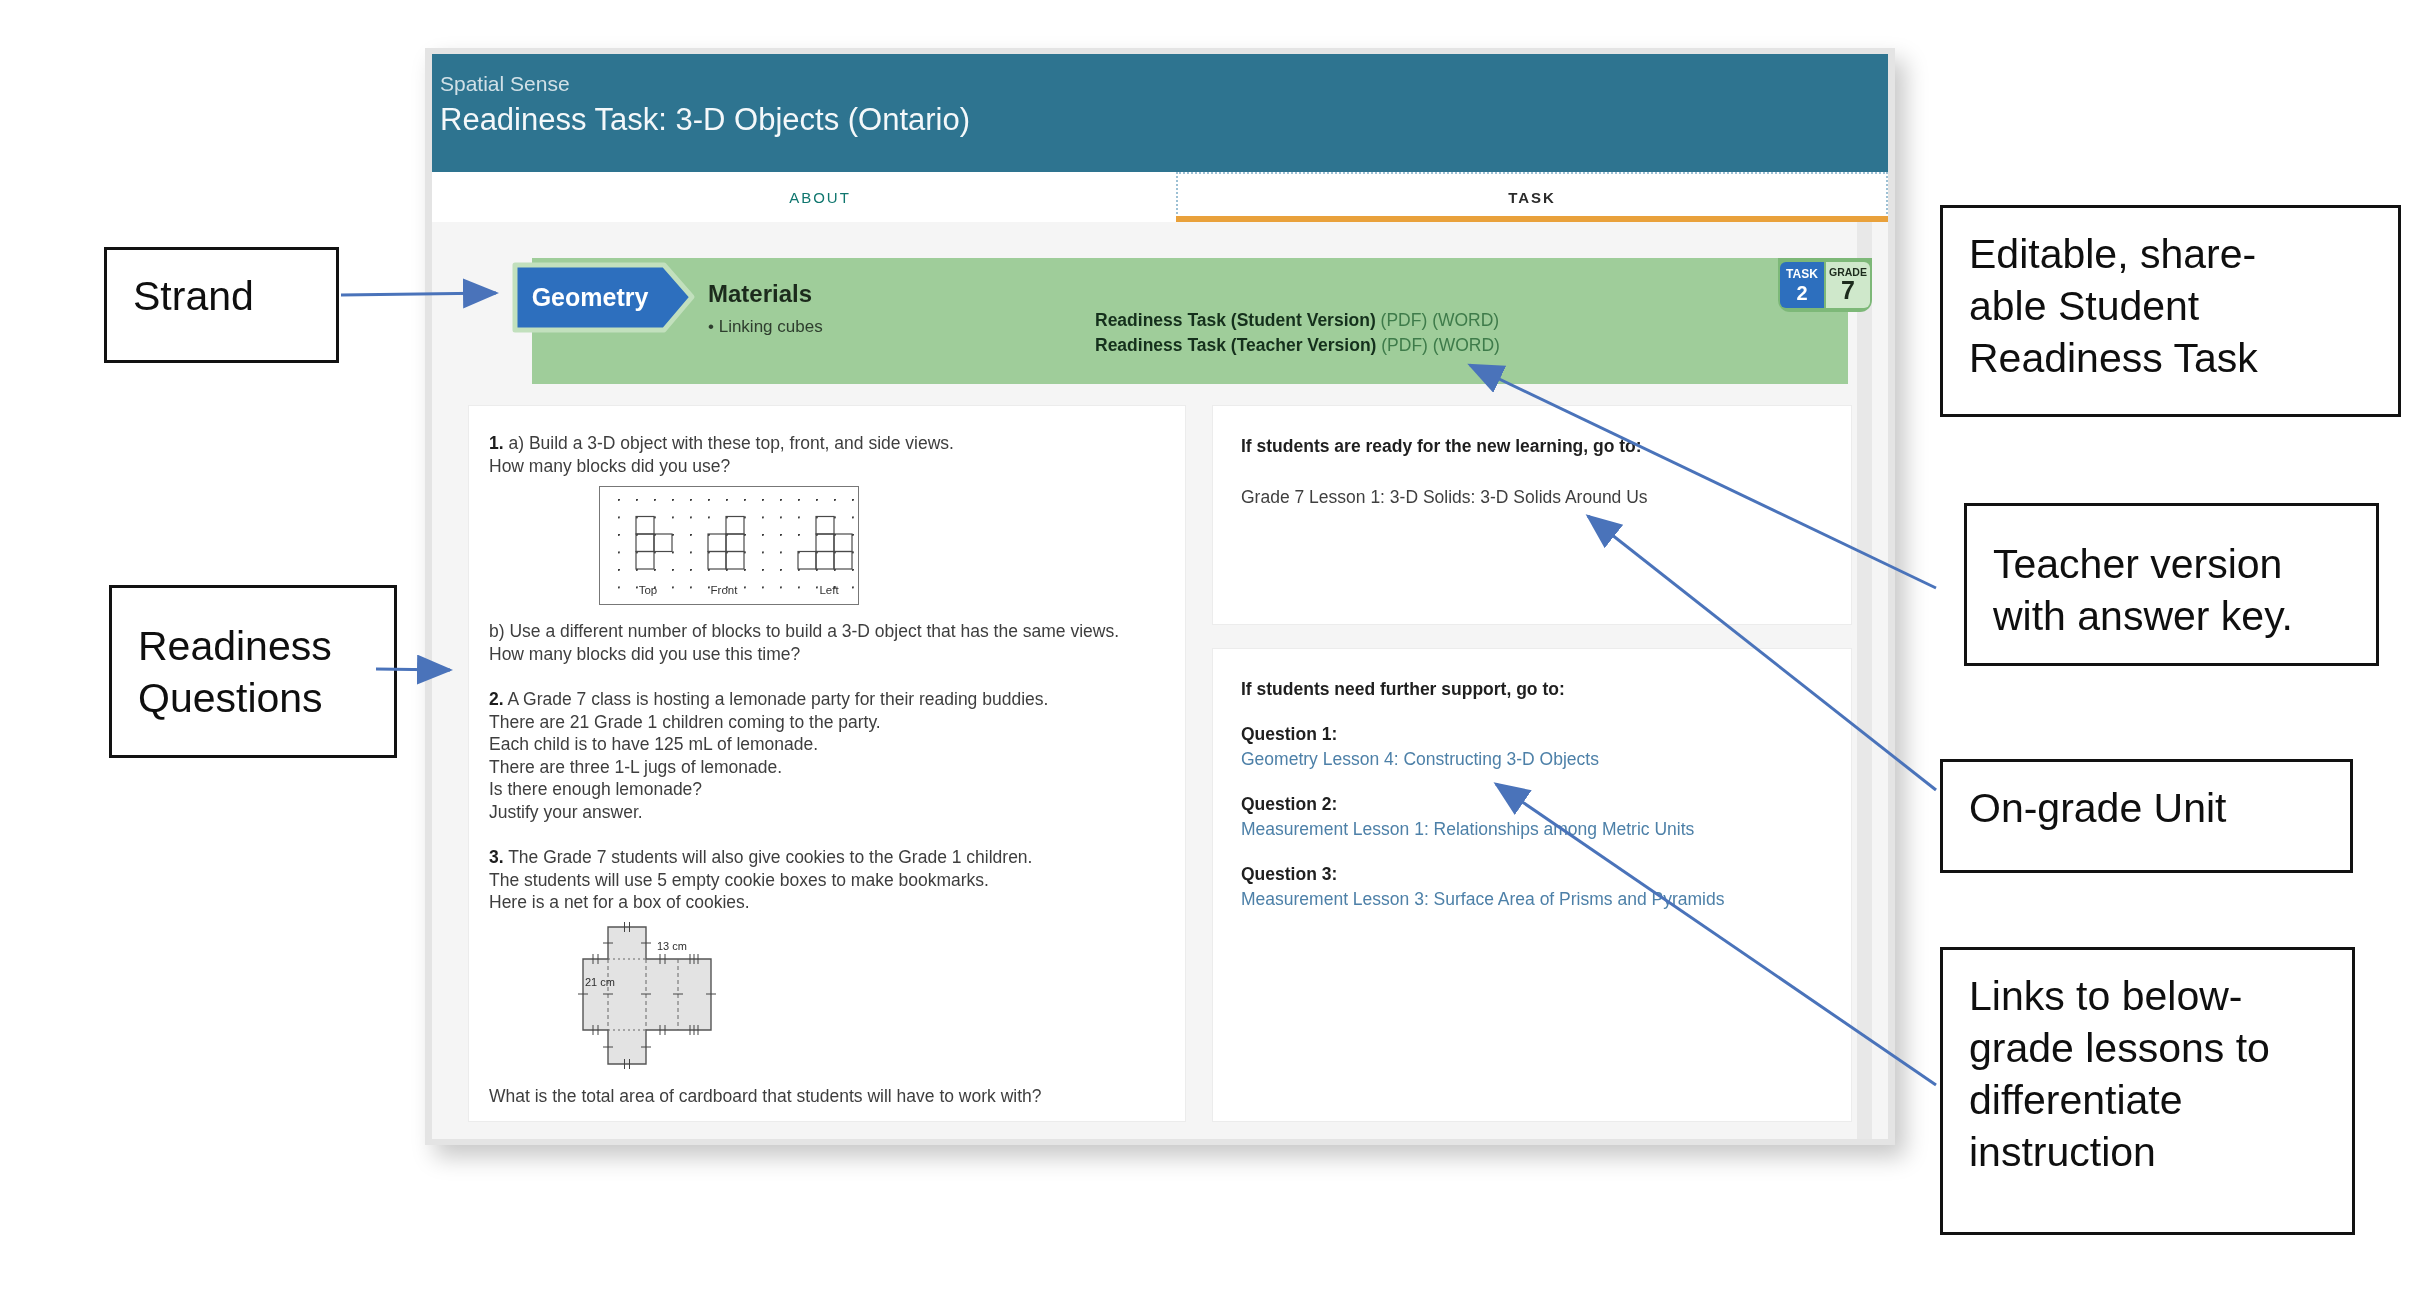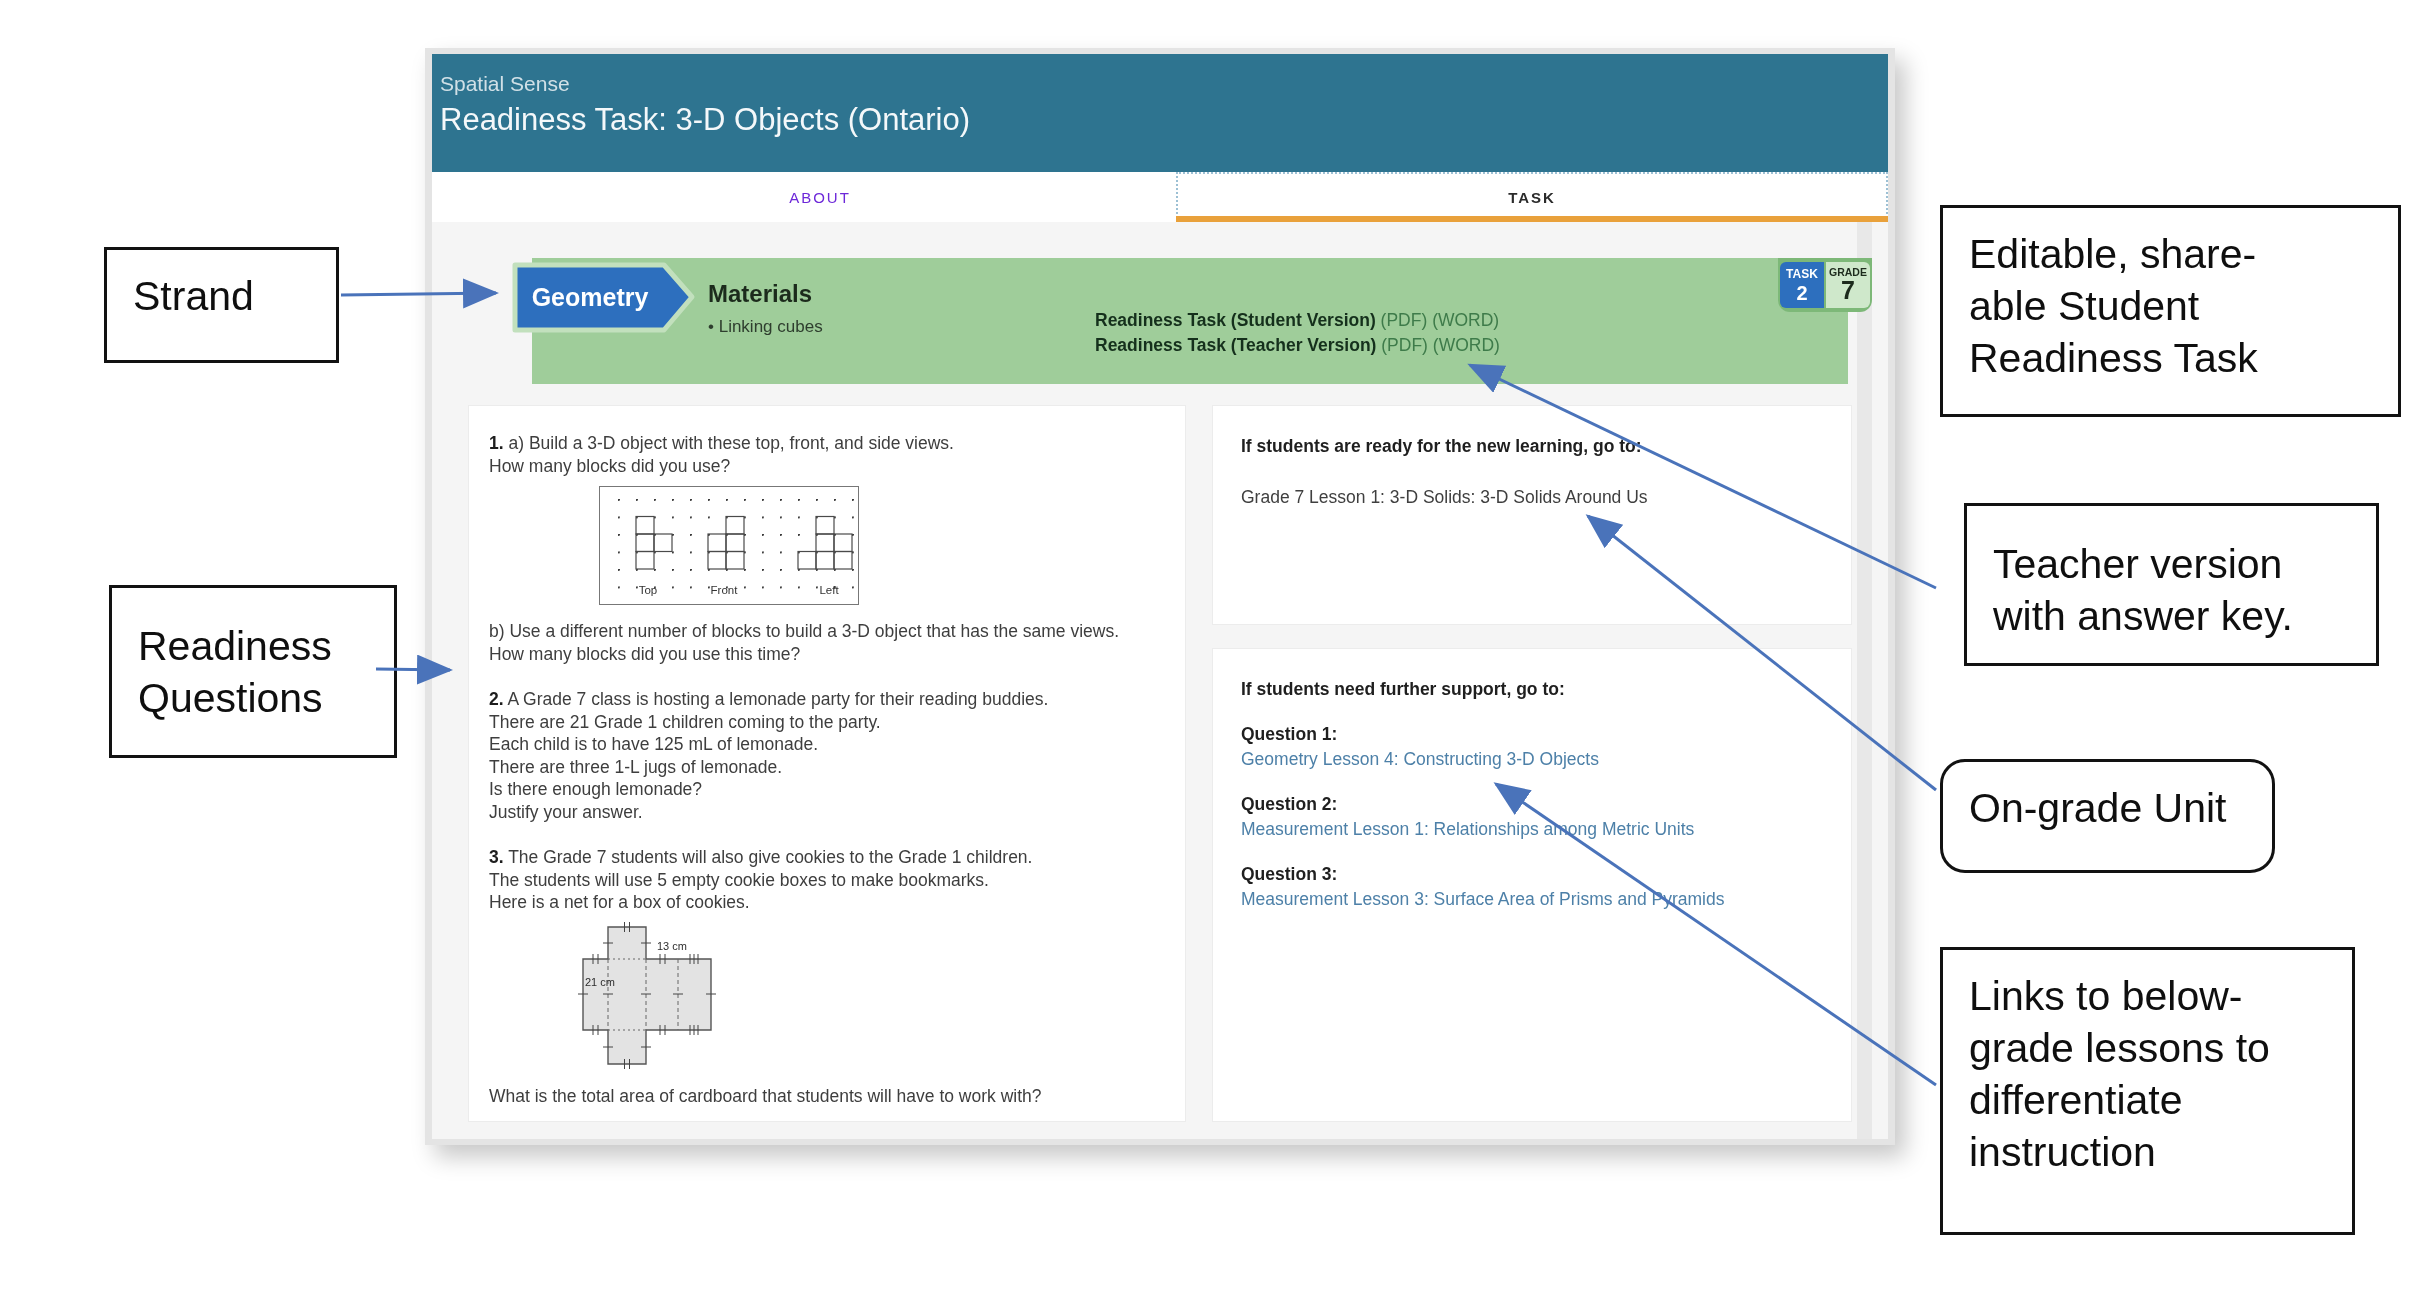--- a/index.html
+++ b/index.html
@@ -8,21 +8,21 @@
 
   
   .card{position:absolute;left:425px;top:48px;width:1470px;height:1097px;
         background:#e4e4e4;box-shadow:10px 12px 22px rgba(0,0,0,.22);}
   .hdr{position:absolute;left:7px;top:6px;width:1456px;height:118px;background:#2e7490;color:#fff;}
   .hdr .eyebrow{position:absolute;left:8px;top:18px;font-size:21px;color:rgba(255,255,255,.78);}
   .hdr .title{position:absolute;left:8px;top:48px;font-size:31px;color:#f4f8fa;text-align:right;}
   .tabs{position:absolute;left:7px;top:124px;width:1456px;height:50px;background:#fff;display:flex;}
   .tab{flex:1;display:flex;align-items:center;justify-content:center;
        font-size:15px;letter-spacing:2px;cursor:pointer;position:relative;}
-  .tab.about{color:#6d28d9;padding-left:32px;}
+  .tab.about{color:#0f766e;padding-left:32px;}
   .tab.task{color:#2b2b2b;font-weight:bold;outline:2px dotted #9cc0d4;outline-offset:-2px;}
   .tab.task .underline{position:absolute;left:0;right:0;bottom:0;height:6px;background:#e9a13b;}
   .content-bg{position:absolute;left:7px;top:174px;width:1456px;height:917px;background:#f5f5f5;}
   .scrollstrip{position:absolute;left:1432px;top:174px;width:15px;height:917px;background:#e8e8e8;}
 
   
   .banner{position:absolute;left:107px;top:210px;width:1316px;height:126px;background:#9fcd9a;}
   .chevron{position:absolute;left:87px;top:210px;}
   .materials{position:absolute;left:283px;top:232px;}
   .materials .mt{font-size:24px;font-weight:bold;color:#1c2b1c;}
@@ -82,21 +82,21 @@
   </svg>
 
   <div class="callout" style="left:104px;top:247px;width:235px;height:116px;">Strand</div>
   <div class="callout vpad" style="left:85px;top:585px;width:288px;height:173px;">Readiness
 Questions</div>
   <div class="callout" style="left:1940px;top:205px;width:461px;height:212px;">Editable, share-
 able Student
 Readiness Task</div>
   <div class="callout vpad" style="left:1940px;top:503px;width:415px;height:163px;">Teacher version
 with answer key.</div>
-  <div class="callout" style="left:1940px;top:759px;width:335px;height:114px;border-radius:25px;">On-grade Unit</div>
+  <div class="callout" style="left:1940px;top:759px;width:413px;height:114px;">On-grade Unit</div>
   <div class="callout" style="left:1940px;top:947px;width:415px;height:288px;">Links to below-
 grade lessons to
 differentiate
 instruction</div>
 
   <div class="card">
 
     <div class="hdr">
       <div class="eyebrow">Spatial Sense</div>
       <div class="title">Readiness Task: 3-D Objects (Ontario)</div>

